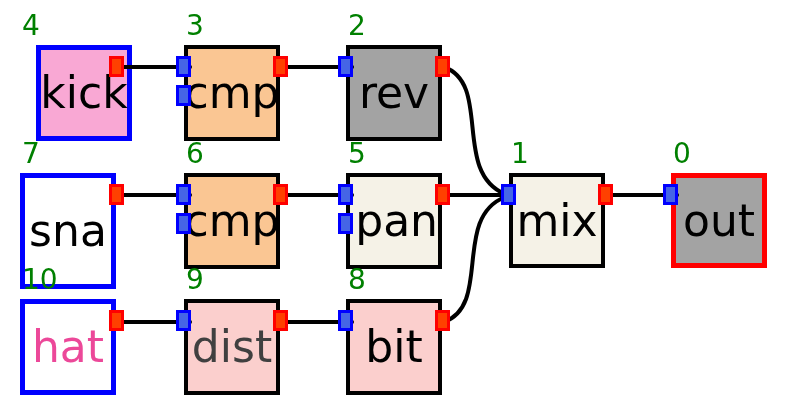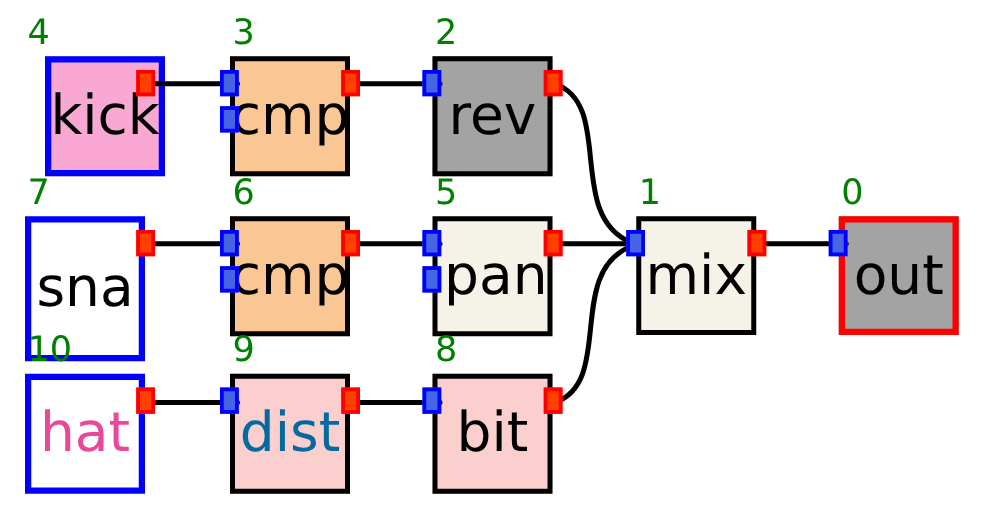--- a/index.html
+++ b/index.html
@@ -114,21 +114,21 @@
       <span class="node-label" style="color: rgb(0, 0, 0);">out</span>
     </div>
     <div class="port" style="left: 663px; top: 184px; width: 15px; height: 21px; border: 3px solid rgb(0, 0, 255); background: rgb(69, 101, 230);"></div>
     <div class="node-index" style="left: 22px; top: 266px; color: rgb(0, 128, 0);">10</div>
     <div class="node-box" style="left: 20px; top: 299px; width: 96px; height: 96px; border: 5px solid rgb(0, 0, 255); background: rgb(255, 255, 255);">
       <span class="node-label" style="color: #ec4899;">hat</span>
     </div>
     <div class="port" style="left: 109px; top: 310px; width: 15px; height: 21px; border: 3px solid rgb(255, 0, 0); background: rgb(255, 64, 0);"></div>
     <div class="node-index" style="left: 186px; top: 266px; color: rgb(0, 128, 0);">9</div>
     <div class="node-box" style="left: 184px; top: 299px; width: 96px; height: 96px; border: 4px solid rgb(0, 0, 0); background: rgb(251, 207, 205);">
-      <span class="node-label" style="color: #0369a1;">dist</span>
+      <span class="node-label" style="color: #404040;">dist</span>
     </div>
     <div class="port" style="left: 176px; top: 310px; width: 15px; height: 21px; border: 3px solid rgb(0, 0, 255); background: rgb(69, 101, 230);"></div>
     <div class="port" style="left: 273px; top: 310px; width: 15px; height: 21px; border: 3px solid rgb(255, 0, 0); background: rgb(255, 64, 0);"></div>
     <div class="node-index" style="left: 348px; top: 266px; color: rgb(0, 128, 0);">8</div>
     <div class="node-box" style="left: 346px; top: 299px; width: 96px; height: 96px; border: 4px solid rgb(0, 0, 0); background: rgb(251, 207, 205); text-align: center;">
       <span class="node-label" style="color: rgb(0, 0, 0);">bit</span>
     </div>
     <div class="port" style="left: 338px; top: 310px; width: 15px; height: 21px; border: 3px solid rgb(0, 0, 255); background: rgb(69, 101, 230);"></div>
     <div class="port" style="left: 435px; top: 310px; width: 15px; height: 21px; border: 3px solid rgb(255, 0, 0); background: rgb(255, 64, 0);"></div>
   </div>

